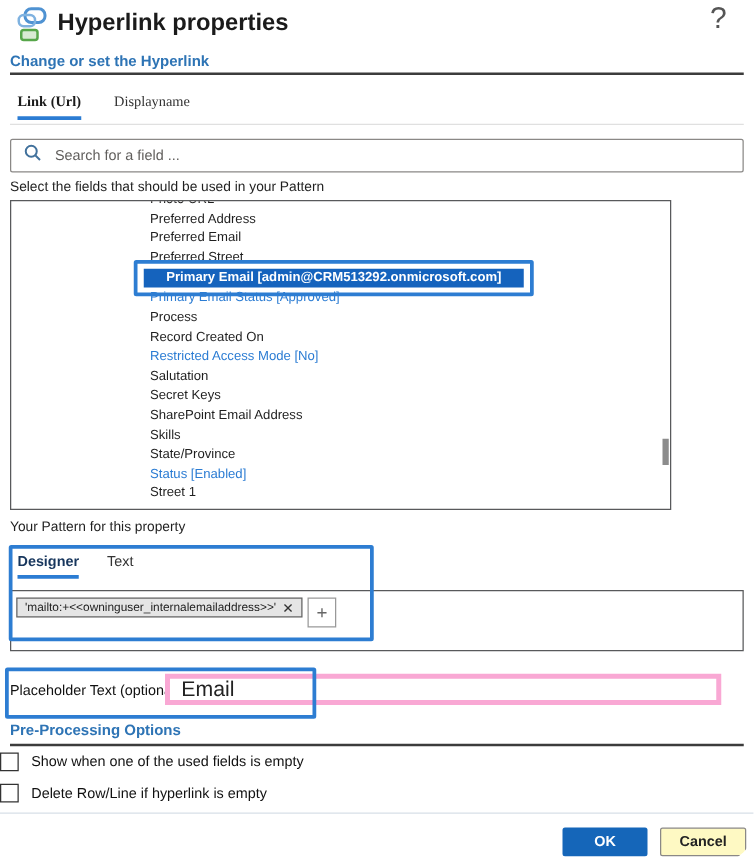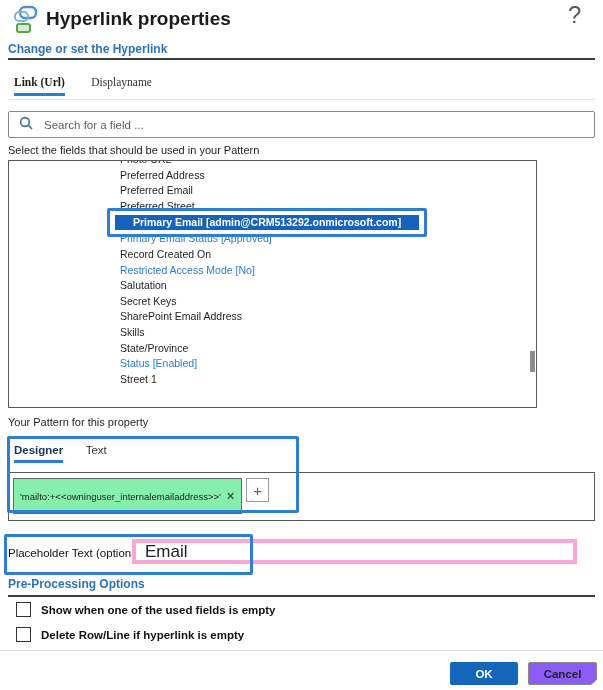--- a/index.html
+++ b/index.html
@@ -39,46 +39,46 @@
   .list-item.selected > span::after { content:""; position:absolute; left:-8px; right:-8px; top:-7px; bottom:-7px;
     border:3px solid #2d7dd2; border-radius:2px; pointer-events:none; }
   .scroll-thumb { position:absolute; right:1px; top:190px; width:5px; height:21px; background:#8c8c8c; }
   
   .pattern-label { position:absolute; left:8px; top:416px; font-size:11px; color:#1f1f1f; }
   .ptabs { position:absolute; left:14px; top:440px; z-index:6;text-align:center; }
   .ptab { display:inline-block; font-size:11.5px; color:#333; padding-bottom:4px; margin-right:18px; }
   .ptab.active { font-weight:bold; color:#17365d; border-bottom:3px solid #2b7cd3; }
   .canvas { position:absolute; left:8px; top:472px; width:587px; height:49px; border:1px solid #58595b;
     box-sizing:border-box; display:flex; align-items:flex-start; padding:5px 0 0 4px; background:#fff; }
-  .chip { display:inline-flex; align-items:center; border:1px solid #666; height:36px; padding:0 6px;
-    font-size:9.5px; color:#222; background:#86efac; box-sizing:border-box;text-align:center; }
+  .chip { display:inline-flex; align-items:center; border:1px solid #666; height:16px; padding:0 6px;
+    font-size:9.5px; color:#222; background:#e5e5e5; box-sizing:border-box;text-align:center; }
   .chip .x { margin-left:5px; font-size:11px; color:#333; cursor:pointer; }
   .plus-btn { display:inline-flex; align-items:center; justify-content:center; width:23px; height:24px;
     border:1px solid #999; margin-left:4px; font-size:15px; color:#666; background:#fff; box-sizing:border-box; }
   
   .ann { position:absolute; border:3px solid #2d7dd2; border-radius:2px; pointer-events:none; z-index:5; }
   .ann2 { left:7px; top:436px; width:286px; height:71px; }
   .ann3 { left:4px; top:534px; width:243px; height:35px; }
   
   .ph-label { position:absolute; left:8px; top:547px; font-size:11.5px; color:#111; }
   .ph-input { position:absolute; left:132px; top:539px; width:445px; height:25px; border:4px solid #f9a8d4;
     box-sizing:border-box; font-size:17px; color:#222; padding-left:9px; font-family:inherit; outline:none; }
   
   .pp-head { position:absolute; left:8px; top:577px; font-size:12px; font-weight:bold; color:#2e74b5; }
   .hr2 { top:595px; }
-  .options { position:absolute; left:16px; top:602px;font-weight:bold; }
+  .options { position:absolute; left:0; top:602px; }
   .cb-row { display:flex; align-items:center; height:15px; margin-bottom:10px; }
   .cb-box { width:13px; height:13px; border:1.5px solid #333; background:#fff; margin-right:10px; flex:none;
     cursor:pointer; }
   .cb-label { font-size:11.5px; color:#111; }
   .hr3 { position:absolute; left:0; top:650px; width:603px; border-top:1px solid #d7dfe8; height:0; }
   
   .ok-btn { position:absolute; left:450px; top:662px; width:68px; height:23px; background:#1566b9; color:#fff;
     font-weight:bold; font-size:11.5px; border:none; border-radius:2px; font-family:inherit; cursor:pointer; }
-  .cancel-btn { position:absolute; left:528px; top:662px; width:69px; height:23px; background:#8b5cf6; color:#222;
+  .cancel-btn { position:absolute; left:528px; top:662px; width:69px; height:23px; background:#fef9c3; color:#222;
     font-weight:600; font-size:11.5px; border:1px solid #8a8886; border-radius:2px; font-family:inherit; cursor:pointer; }
 </style>
 </head>
 <body>
 
 <div class="dialog">
 
   <span class="app-icon">
     <svg width="30" height="30" viewBox="0 0 30 30">
       <rect x="8" y="3" width="16" height="11" rx="5" fill="none" stroke="#4f92d2" stroke-width="2.4"></rect>
@@ -110,20 +110,21 @@
 
   <div class="list-label">Select the fields that should be used in your Pattern</div>
   <div class="listbox">
     <div class="scroll-thumb"></div>
   <div class="list-item clipped"><span>Photo URL</span></div>
       <div class="list-item"><span>Preferred Address</span></div>
       <div class="list-item"><span>Preferred Email</span></div>
       <div class="list-item"><span>Preferred Street</span></div>
       <div class="list-item selected"><span>Primary Email [admin@CRM513292.onmicrosoft.com]</span></div>
       <div class="list-item link"><span>Primary Email Status [Approved]</span></div>
+      <div class="list-item"><span>Process</span></div>
       <div class="list-item"><span>Record Created On</span></div>
       <div class="list-item link"><span>Restricted Access Mode [No]</span></div>
       <div class="list-item"><span>Salutation</span></div>
       <div class="list-item"><span>Secret Keys</span></div>
       <div class="list-item"><span>SharePoint Email Address</span></div>
       <div class="list-item"><span>Skills</span></div>
       <div class="list-item"><span>State/Province</span></div>
       <div class="list-item link"><span>Status [Enabled]</span></div>
       <div class="list-item"><span>Street 1</span></div>
     </div>

